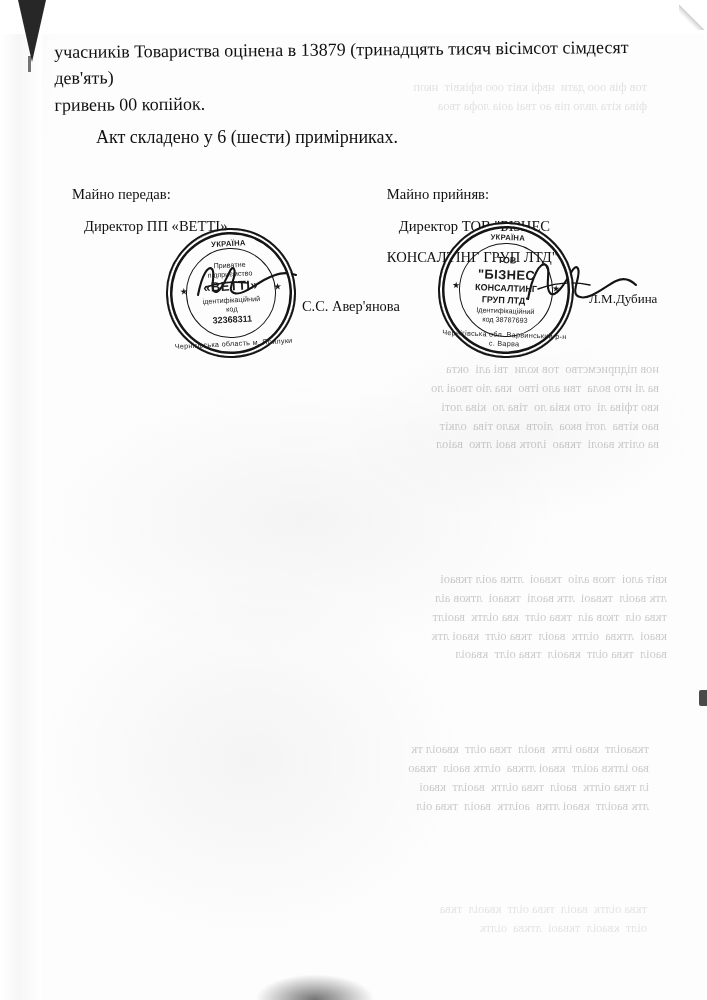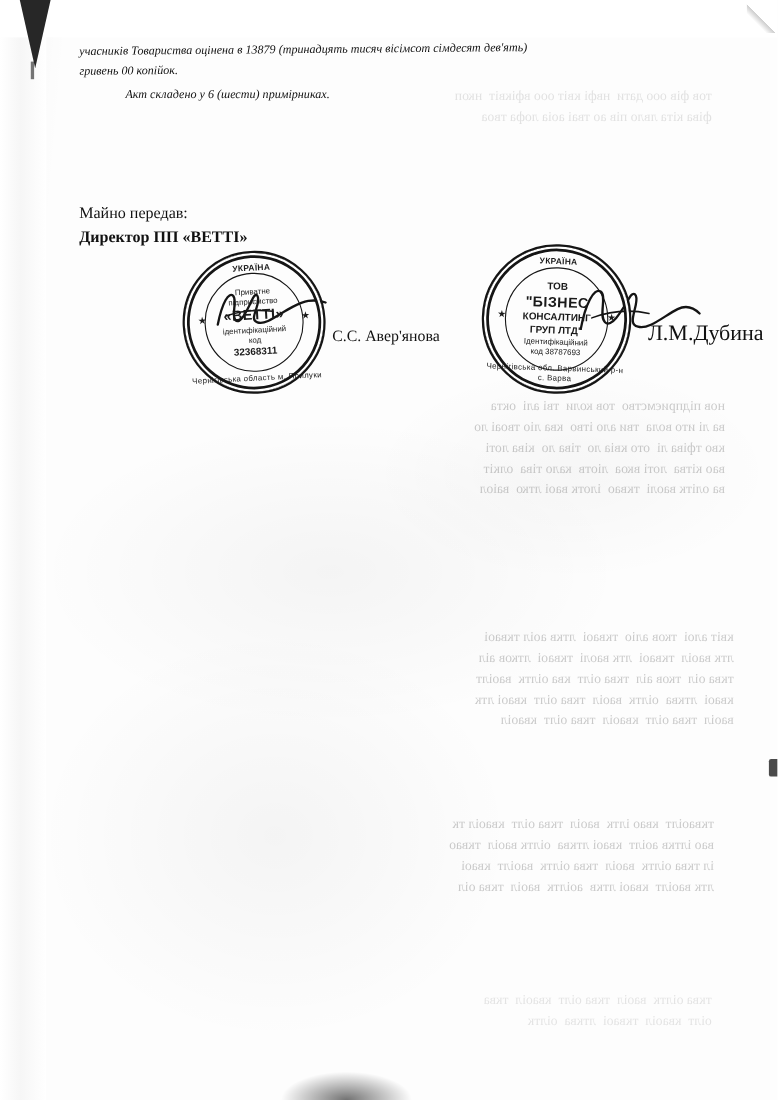--- a/index.html
+++ b/index.html
@@ -74,26 +74,25 @@
   .bottom-smudge {
     position: absolute;
     left: 255px; bottom: 0px;
     width: 120px; height: 26px;
     background: radial-gradient(ellipse at center bottom, rgba(0,0,0,.55), rgba(0,0,0,0) 70%);
   }
 
   
   .text-layer {
     position: absolute;
-    left: 72px;
+    left: 54px;
     top: 40px;
     width: 600px;
-    font-size: 11px;
+    font-size: 18px;
     line-height: 1.42;
-    font-style: italic;
   }
   .para {
     margin: 0 0 2px 0;
     text-align: left;
   }
   .para.indent { text-indent: 42px; margin-top: 17px; }
   .para.tight { margin-top: 2px; }
 
   
   .head-block {
@@ -110,34 +109,34 @@
     font-size: 14.6px;
     line-height: 1.35;
   }
   .sig-cols {
     display: flex;
     justify-content: space-between;
   }
   .sig-col-left { width: 320px; }
   .sig-col-right { width: 300px; }
   .sig-label { margin: 0 0 2px 0; }
-  .sig-role { margin: 0; font-weight: bold; }
+  .sig-role { margin: 12px; }
   .sig-role2 { margin: 0; }
 
   .name-left {
     position: absolute;
     left: 230px;
     top: 112px;
     font-size: 14.4px;
   }
   .name-right {
     position: absolute;
     left: 517px;
     top: 105px;
-    font-size: 20px;
+    font-size: 13px;
   }
 
   
   .hand-left {
     position: absolute;
     left: 120px;
     top: 72px;
     width: 120px;
     height: 46px;
   }
@@ -284,20 +283,25 @@
     </div>
     <p class="para indent" style="margin-top:6px">Акт складено у  6 (шести) примірниках.</p>
   </div>
 
   <div class="sig-area">
     <div class="sig-cols">
       <div class="sig-col-left">
         <p class="sig-label">Майно передав:</p>
         <p class="sig-role">Директор ПП «ВЕТТІ»</p>
       </div>
+      <div class="sig-col-right">
+        <p class="sig-label">Майно прийняв:</p>
+        <p class="sig-role">Директор ТОВ "БІЗНЕС</p>
+        <p class="sig-role2">КОНСАЛТІНГ ГРУП ЛТД"</p>
+      </div>
     </div>
 
     <div class="name-left">С.С. Авер'янова</div>
     <div class="name-right">Л.М.Дубина</div>
 
     <svg class="hand-left" viewBox="0 0 120 46">
       <path d="M6,38 C10,18 16,8 20,12 C24,16 18,30 22,34 C27,39 34,22 38,14 C41,8 44,12 42,20 C40,28 36,34 42,36 C50,39 62,28 74,22 C84,17 92,14 104,18" fill="none" stroke="#141414" stroke-width="2.1" stroke-linecap="round"></path>
       <path d="M14,30 C26,26 40,24 56,26" fill="none" stroke="#141414" stroke-width="1.4" stroke-linecap="round"></path>
     </svg>
 

